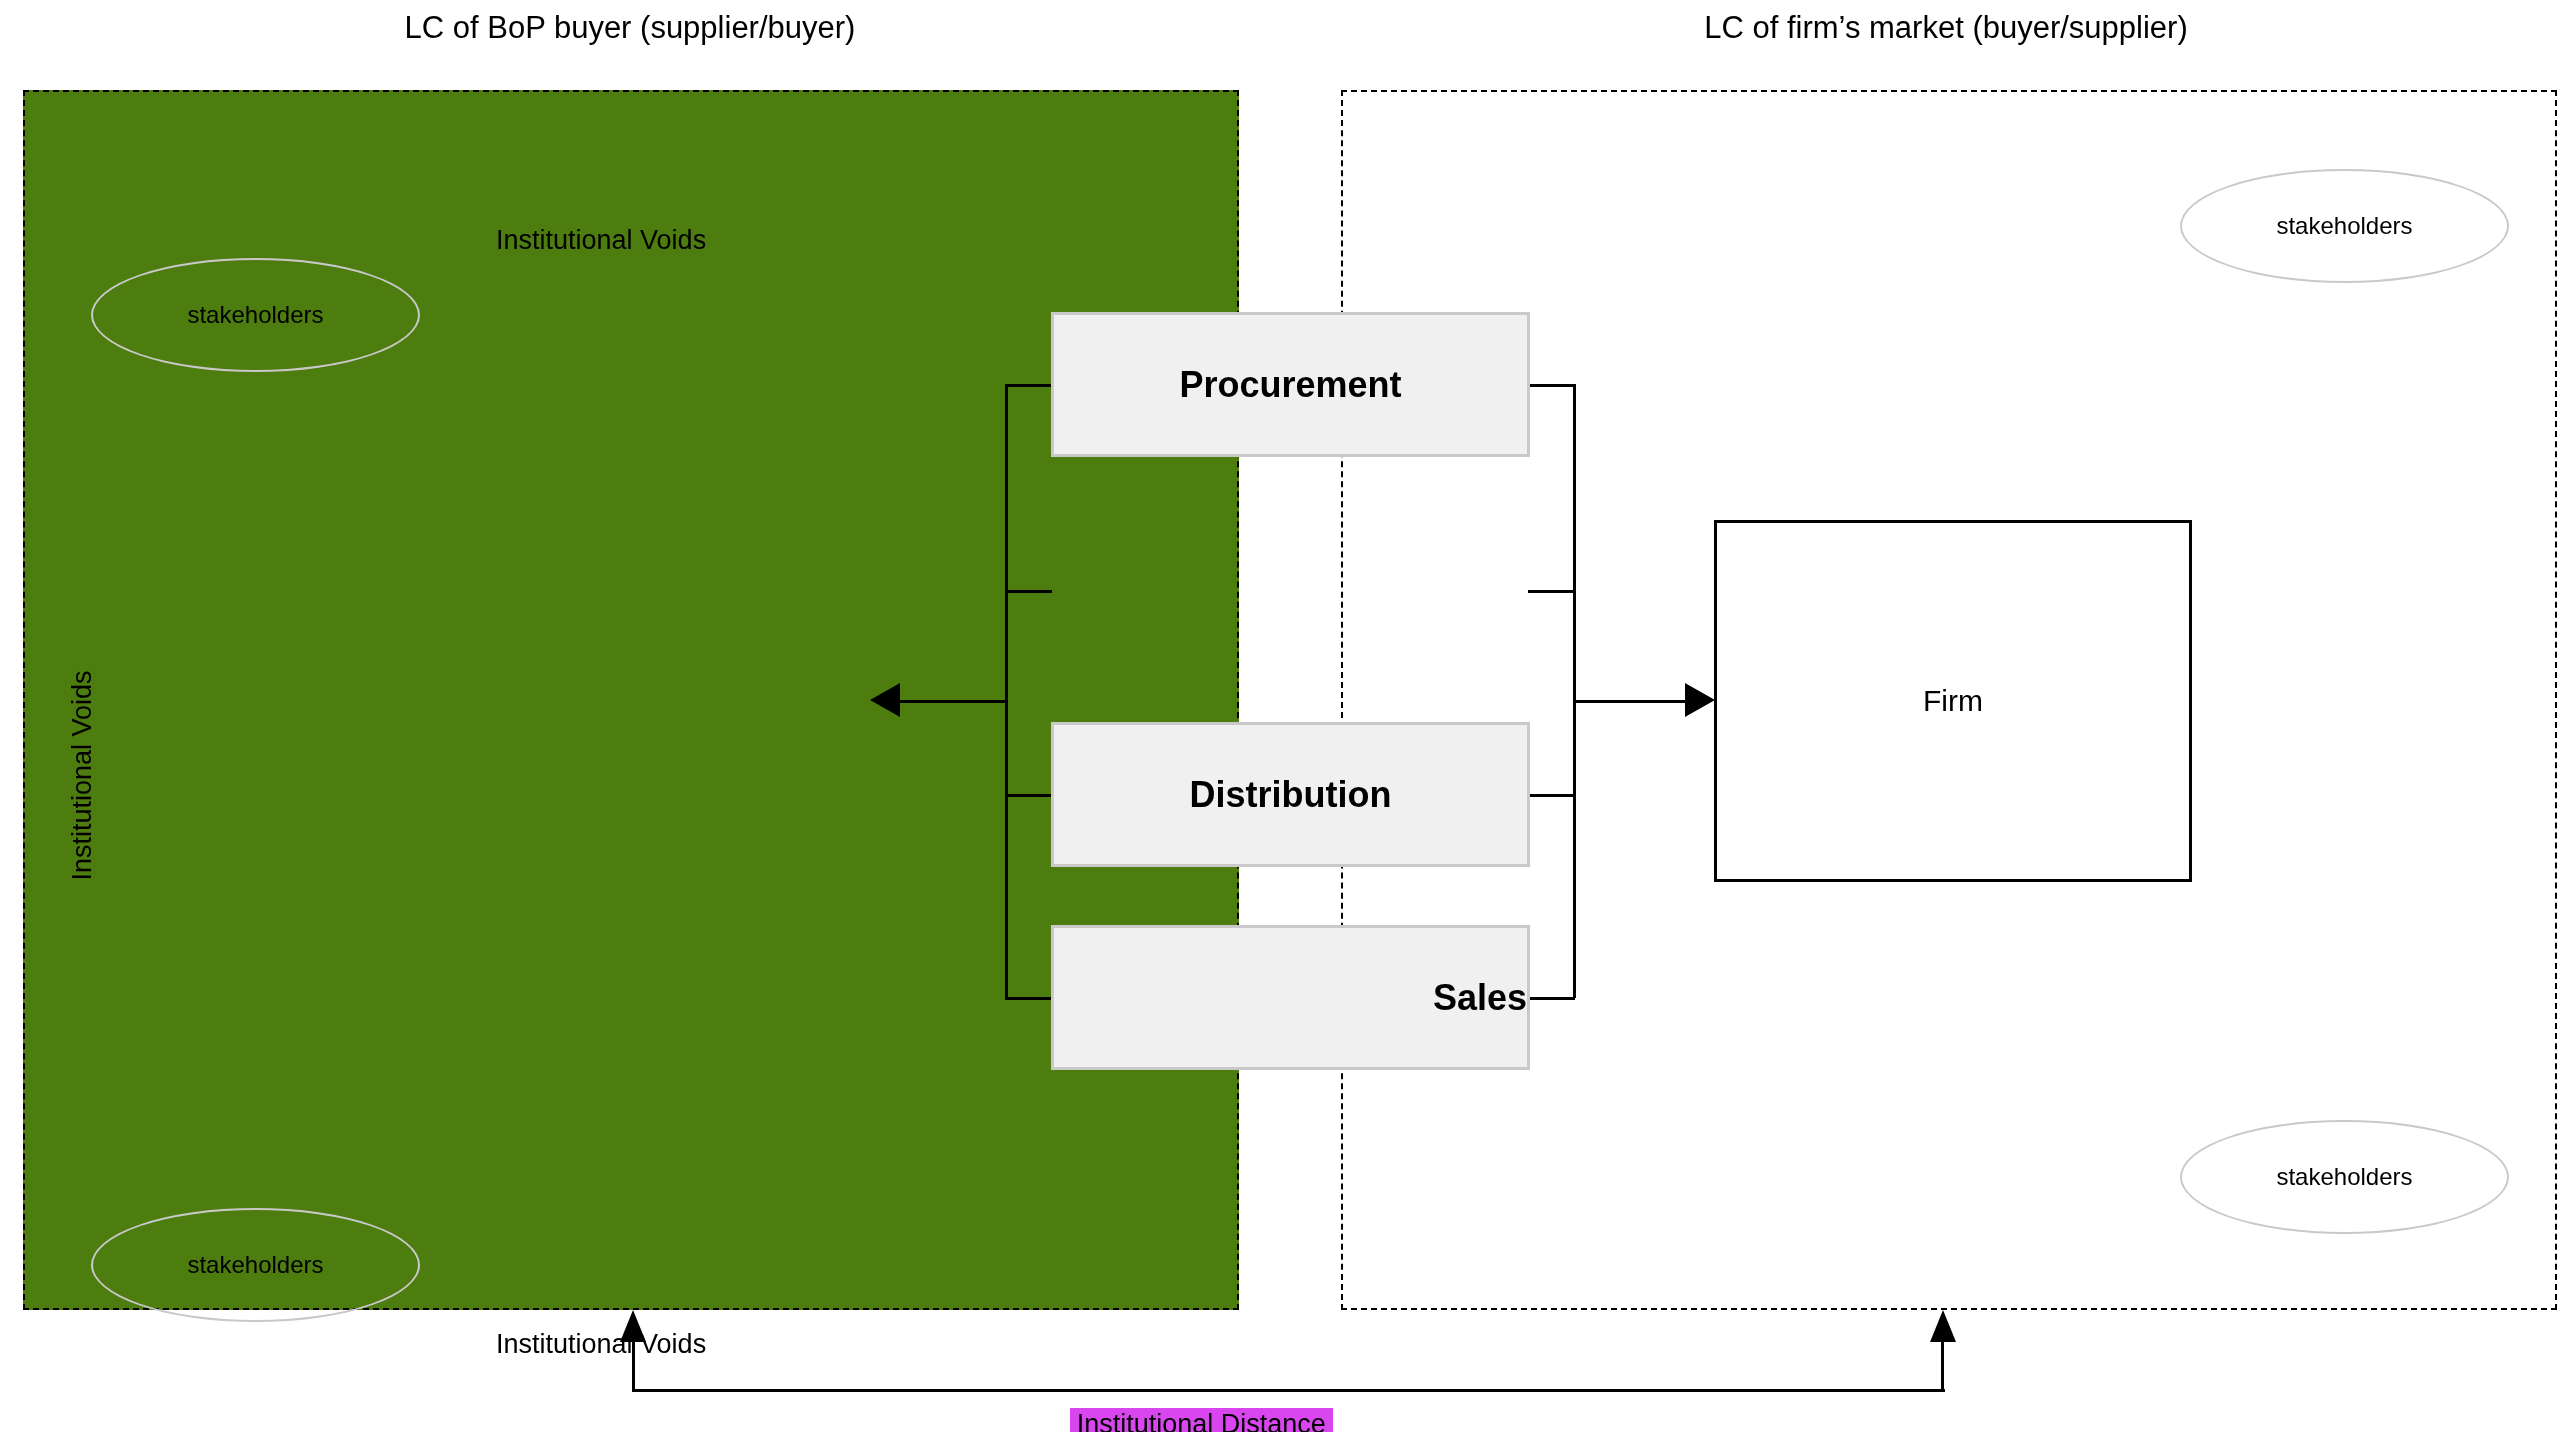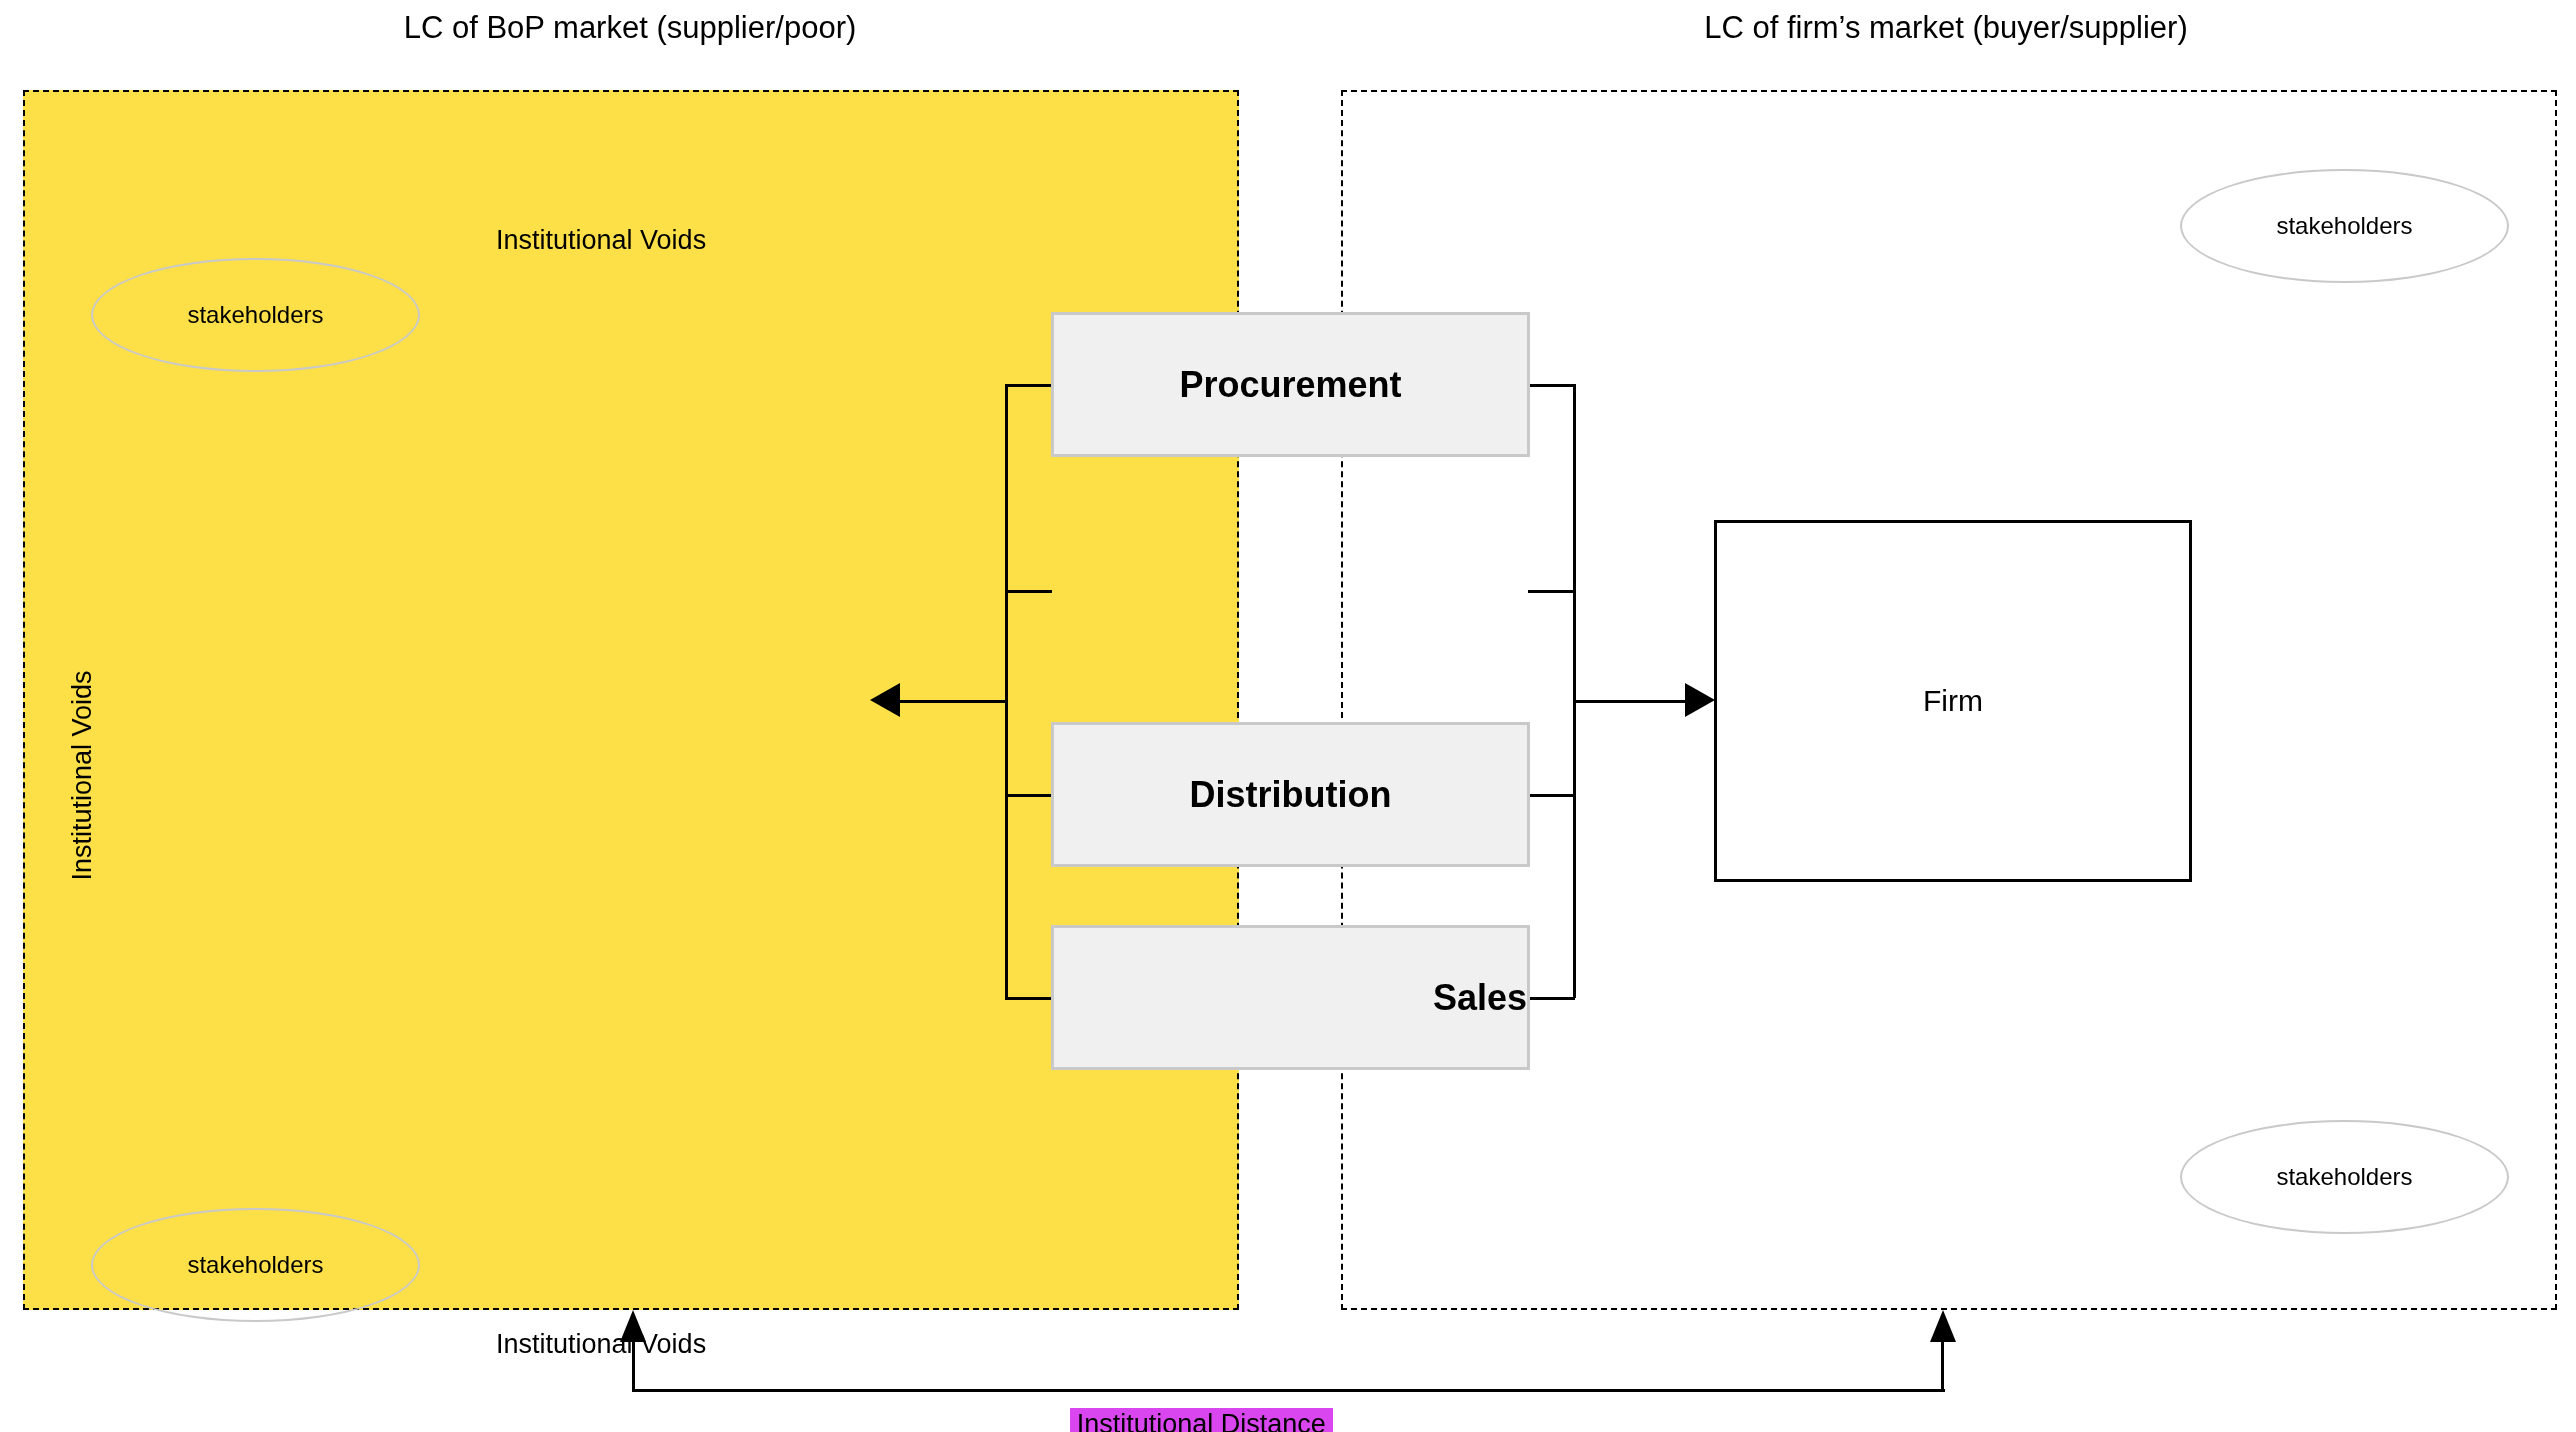--- a/index.html
+++ b/index.html
@@ -32,21 +32,21 @@
 
   
   .market-panel {
     position: absolute;
     border: 2.7px dashed #000000;
     box-sizing: border-box;
   }
   #panel-bop {
     left: 23px; top: 90px;
     width: 1216px; height: 1220px;
-    background: #fde047;
+    background: #4d7c0f;
   }
   #panel-firm {
     left: 1341px; top: 90px;
     width: 1216px; height: 1220px;
     background: transparent;
   }
 
   
   .voids-label {
     position: absolute;
@@ -223,21 +223,21 @@
     line-height: 1.2;
     z-index: 7;
     margin-top: 36px;
   }
 </style>
 </head>
 <body>
 
 <div id="stage">
 
-  <div class="panel-title" id="title-left">LC of BoP market (supplier/poor)</div>
+  <div class="panel-title" id="title-left">LC of BoP buyer (supplier/buyer)</div>
   <div class="panel-title" id="title-right">LC of firm’s market (buyer/supplier)</div>
 
   <div class="market-panel" id="panel-bop">
 
     <div class="voids-label" id="voids-top">Institutional Voids</div>
 
     <div class="voids-label" id="voids-bottom">Institutional Voids</div>
 
     <div class="voids-label" id="voids-side">Institutional Voids</div>
 

